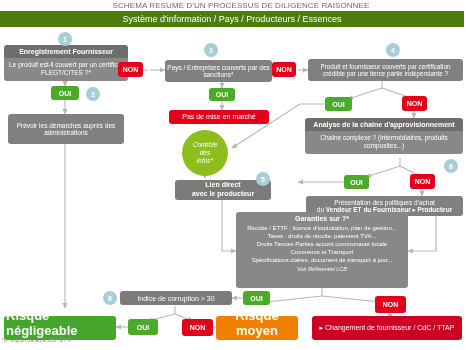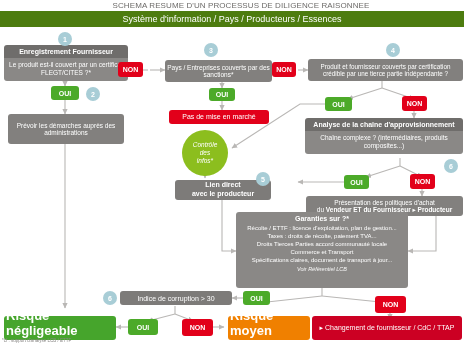--- a/index.html
+++ b/index.html
@@ -243,21 +243,21 @@
   <div class="pill red" style="left:375px; top:296px; width:31px; height:17px;">NON</div>
 
   <div class="pill green" style="left:128px; top:319px; width:30px; height:16px;">OUI</div>
   <div class="pill red" style="left:182px; top:319px; width:31px; height:17px;">NON</div>
 
   <div class="result greenbig" style="left:4px; top:316px; width:112px; height:24px;">
     <div class="r-title">Risque négligeable</div>
     <div class="r-sub">▸ Mise en marché</div>
   </div>
 
-  <div class="result orange" style="left:228px; top:316px; width:82px; height:24px;">
+  <div class="result orange" style="left:216px; top:316px; width:82px; height:24px;text-align:center;">
     <div class="r-title">Risque moyen</div>
     <div class="r-sub">▸ Audit de Terrain</div>
   </div>
 
   <div class="result darkred" style="left:312px; top:316px; width:150px; height:24px;">
     <div class="r-sub">▸ Changement de fournisseur / CdC / TTAP</div>
   </div>
 
   <div class="footnote">*cf : support d'analyse LCB / ETTF</div>
 

